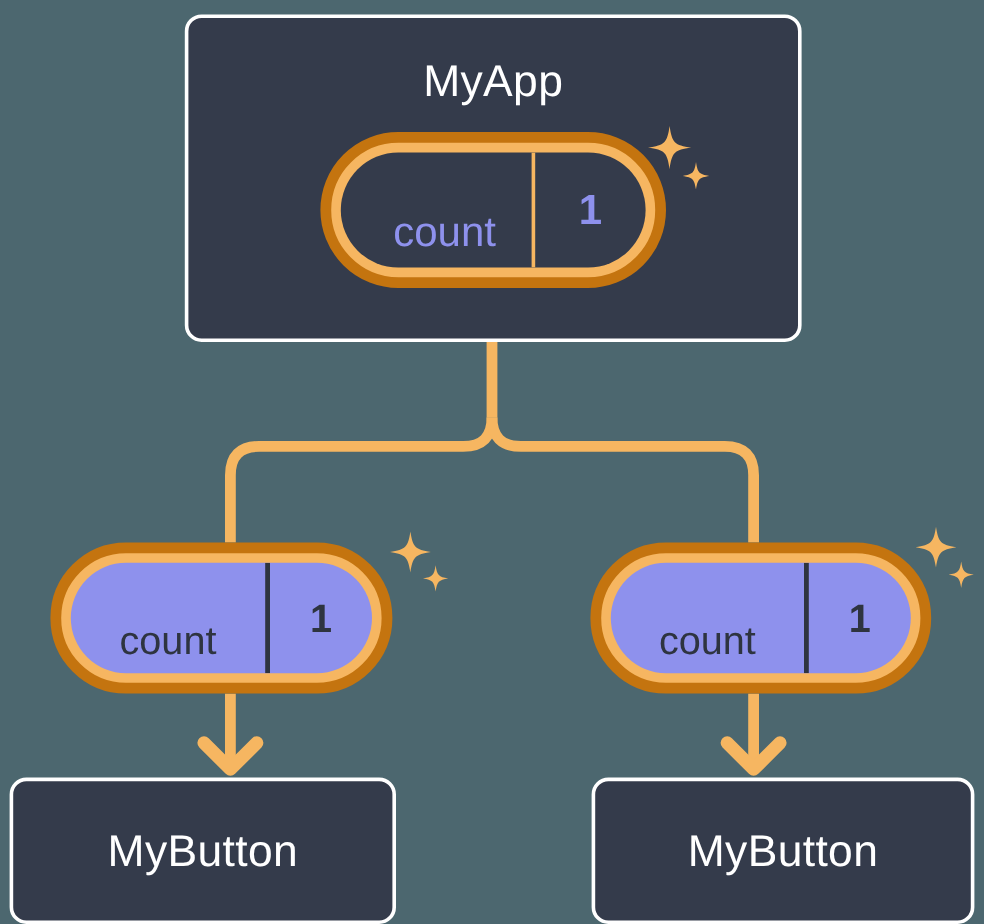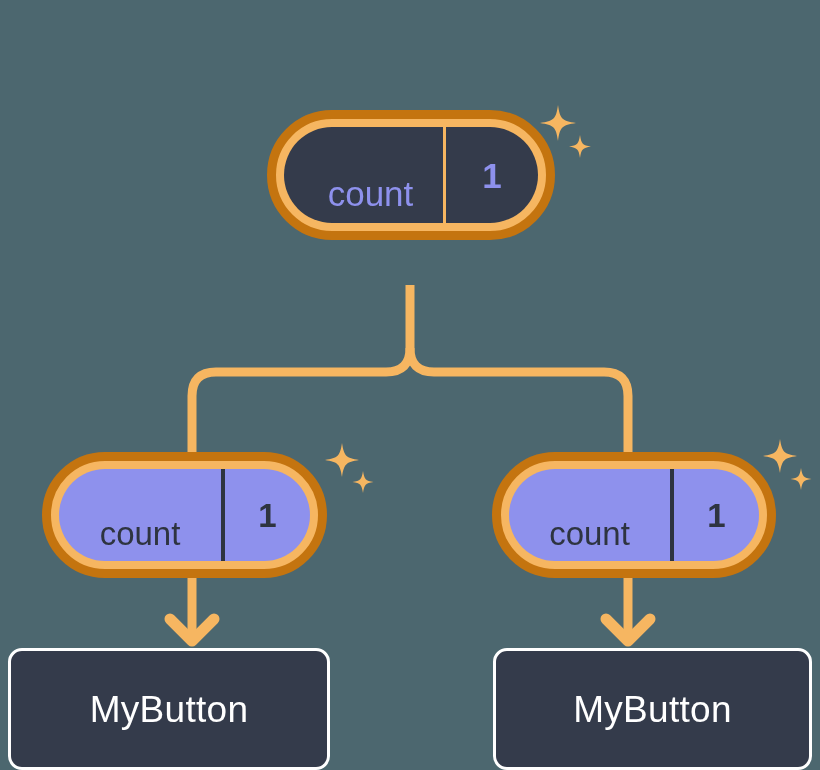--- a/index.html
+++ b/index.html
@@ -197,20 +197,23 @@
       <path d="M 192,578 L 192,641"></path>
       <path d="M 628,578 L 628,641"></path>
     </g>
 
     <g fill="none" stroke="#f6b661" stroke-width="11" stroke-linecap="round" stroke-linejoin="round">
       <path d="M 170,619 L 192,641 L 214,619"></path>
       <path d="M 606,619 L 628,641 L 650,619"></path>
     </g>
   </svg>
 
+  <div id="node-myapp" class="comp-box">
+    <div class="comp-title">MyApp</div>
+  </div>
 
   <div id="pill-myapp" class="pill">
     <div class="pill-inner">
       <div class="pill-cell pill-key">count</div>
       <div class="pill-divider"></div>
       <div class="pill-cell pill-val">1</div>
     </div>
   </div>
 
   <div id="pill-left" class="pill pill-filled">

